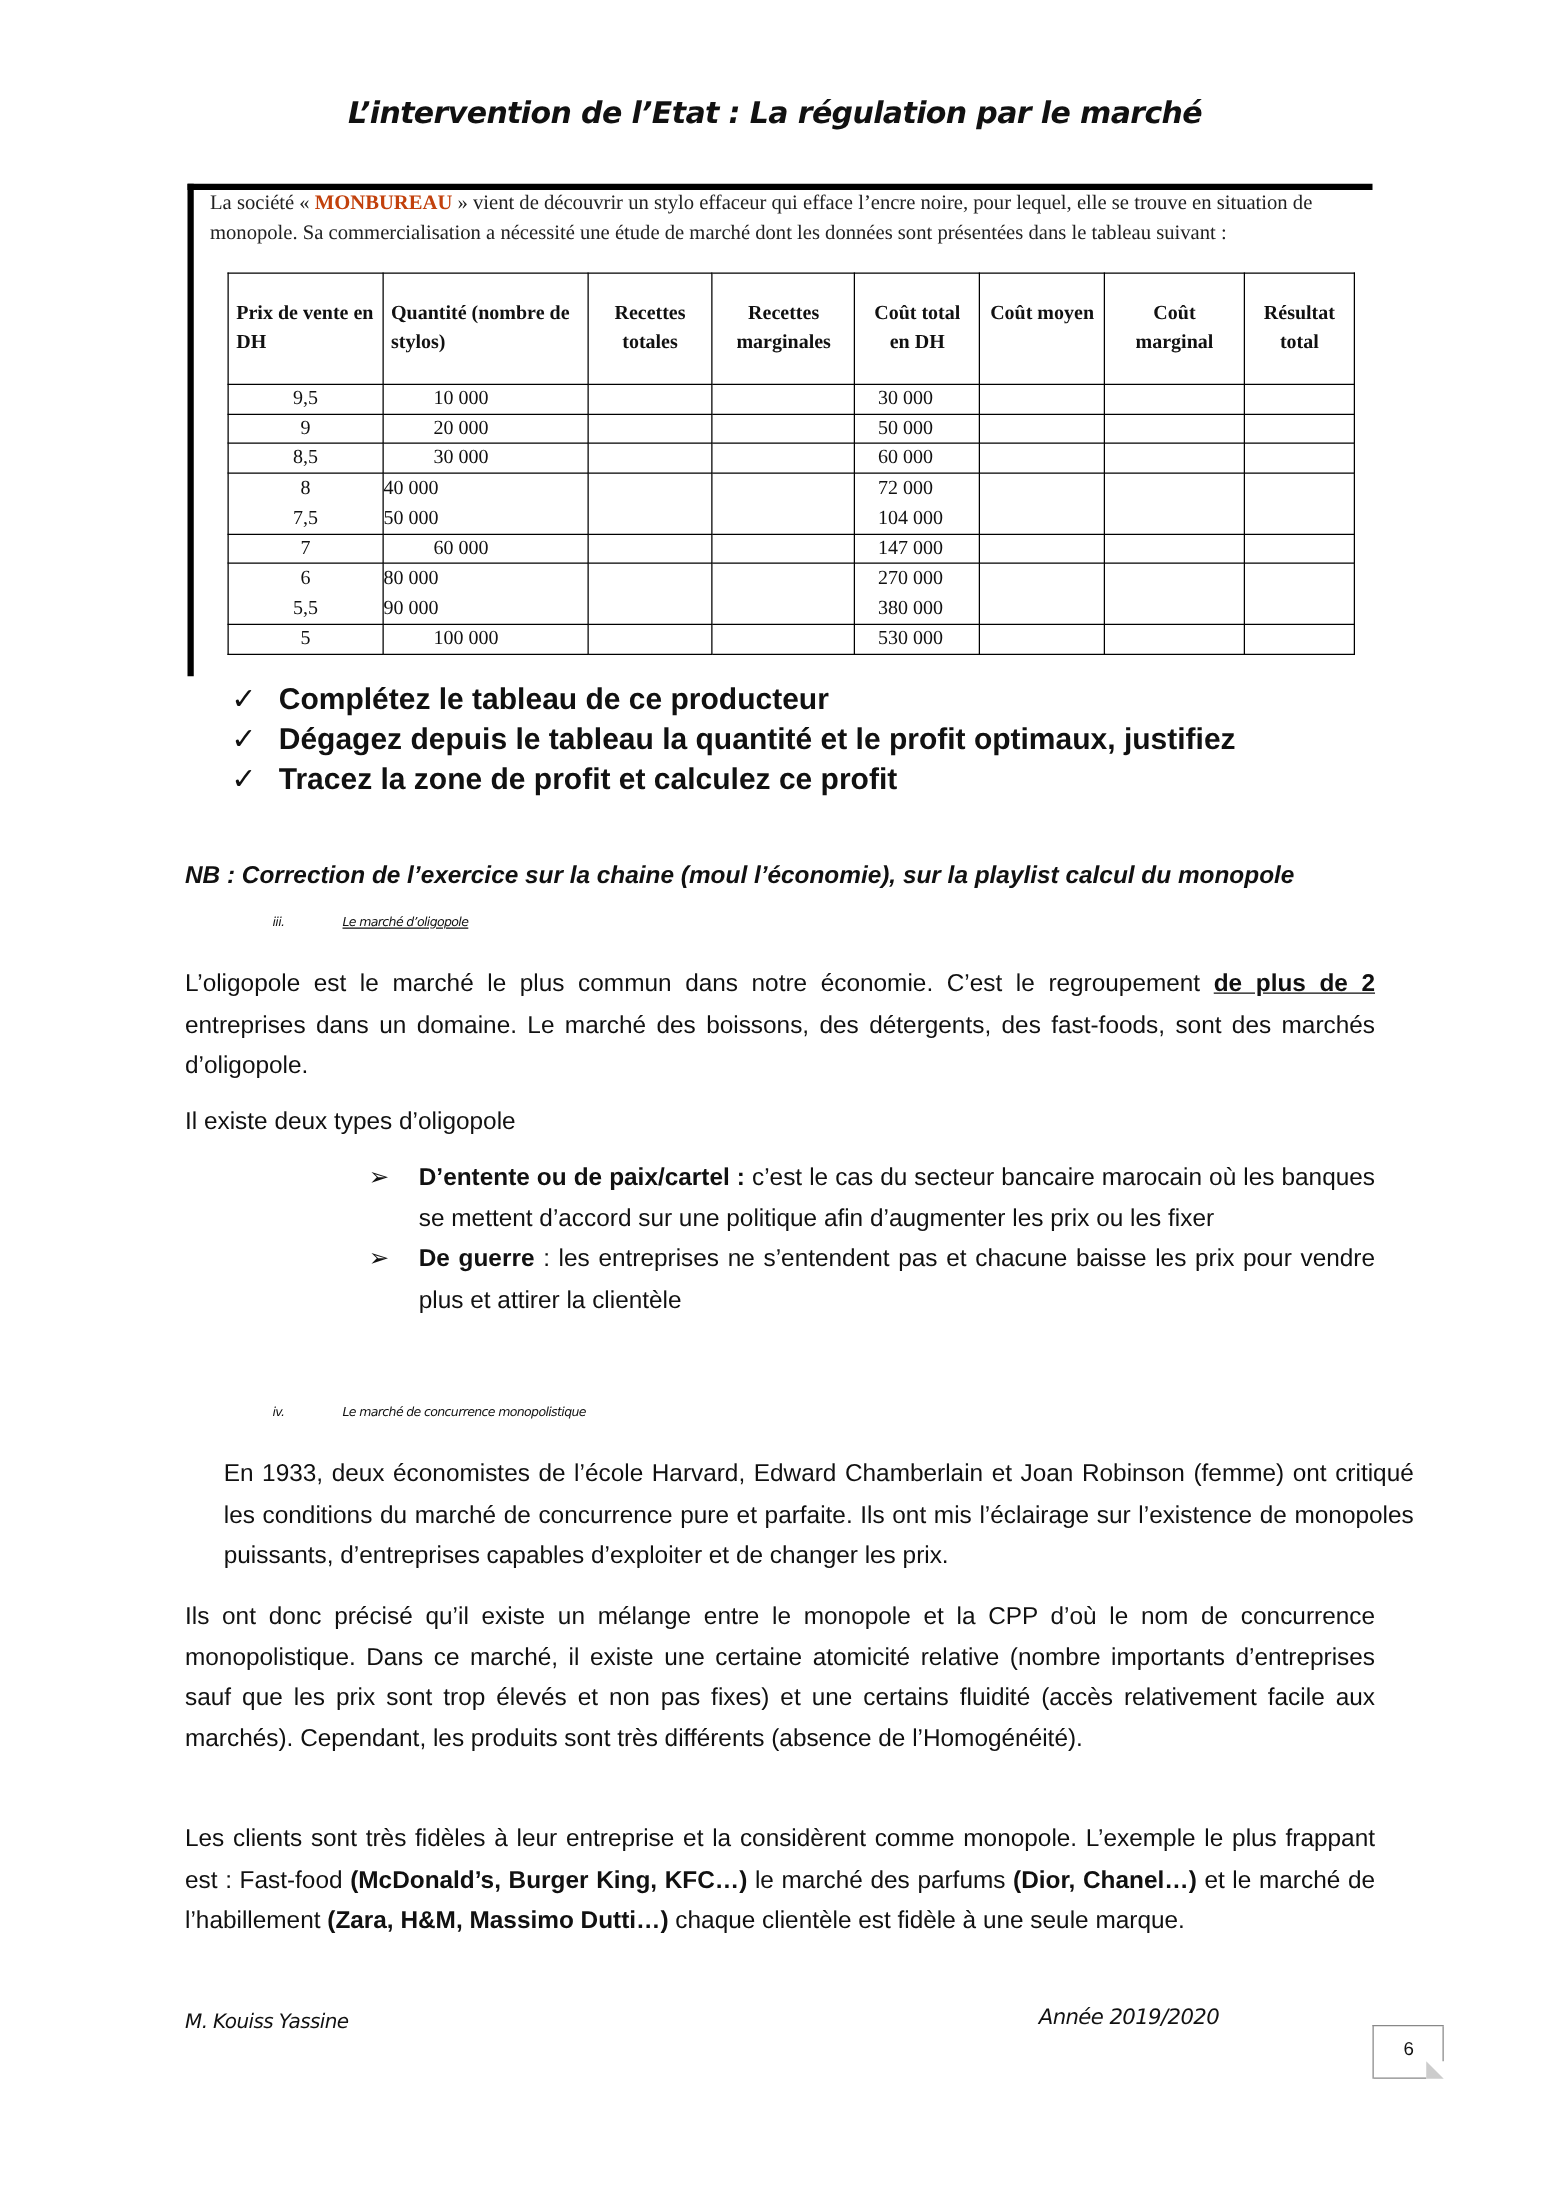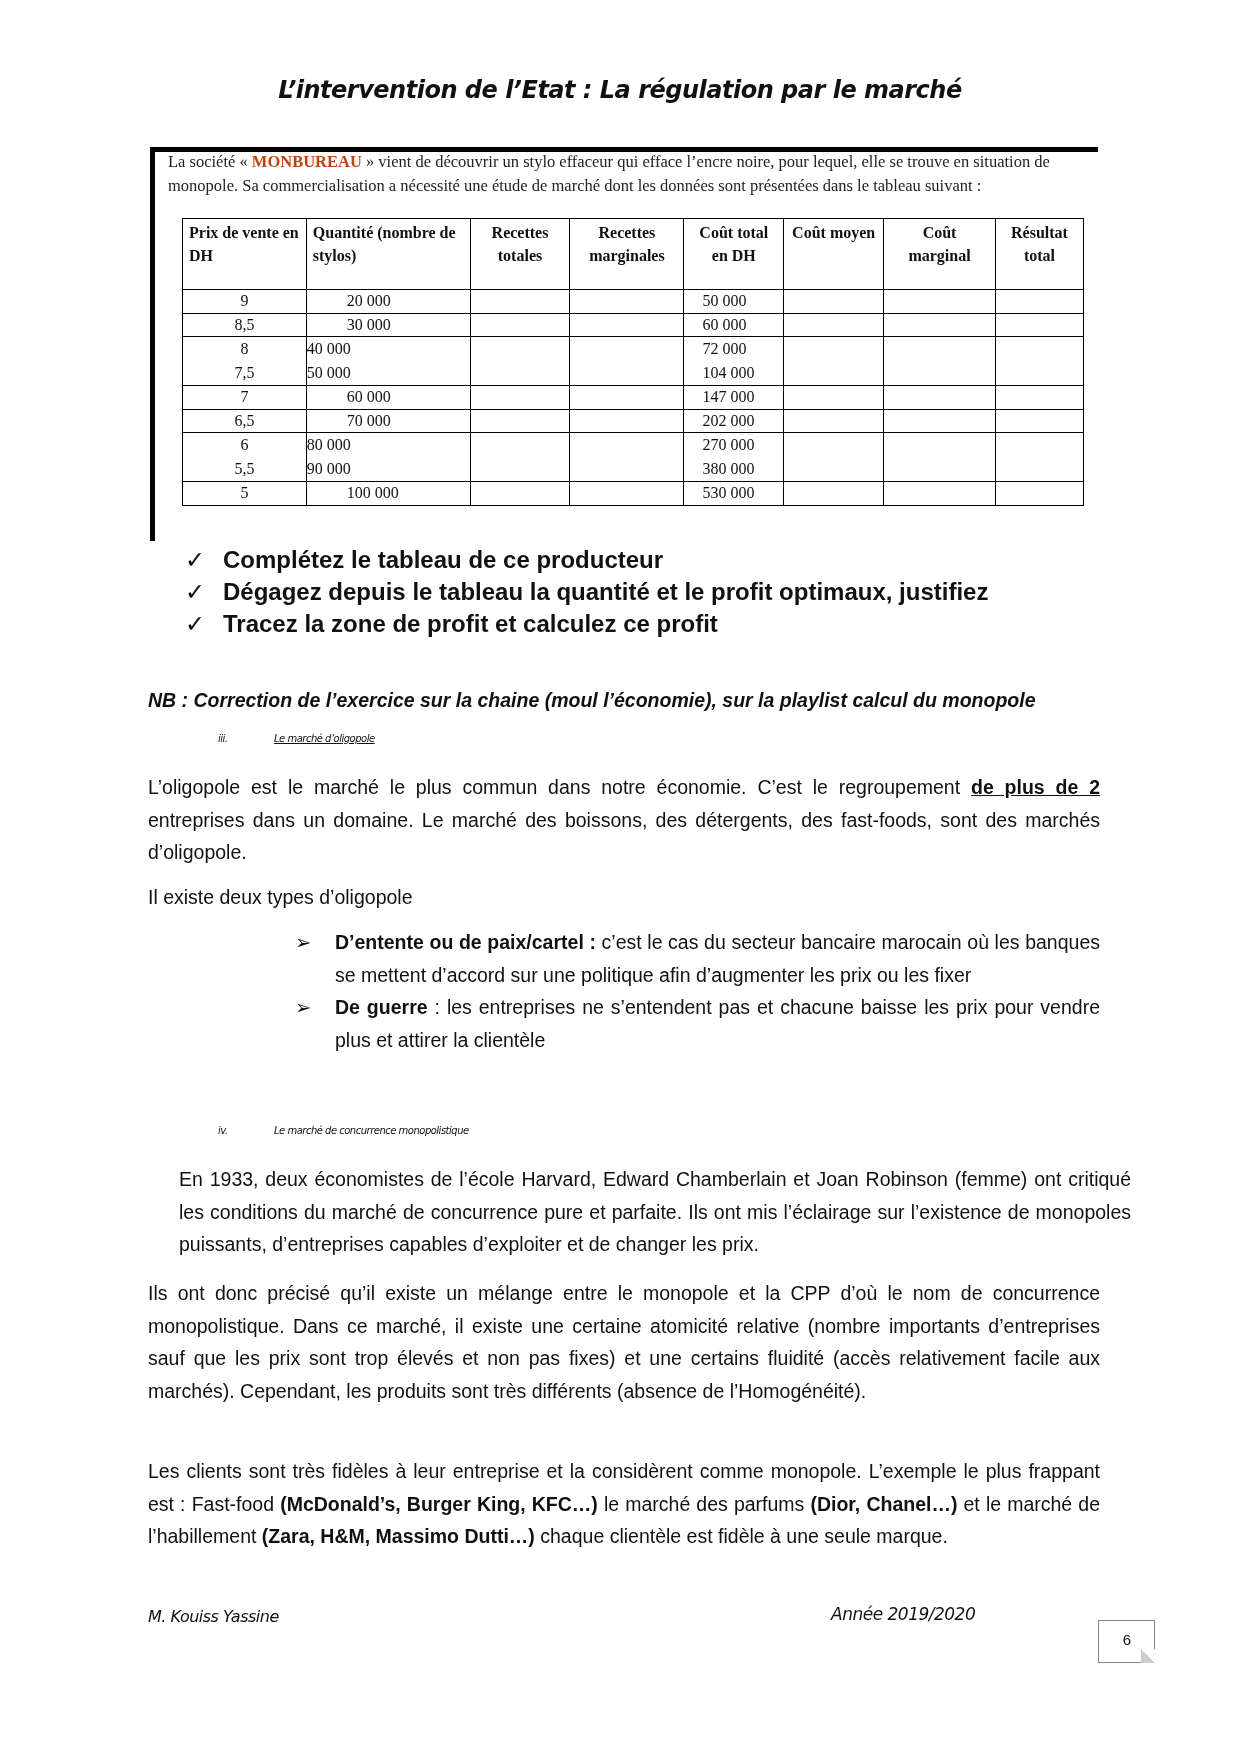--- a/index.html
+++ b/index.html
@@ -4,21 +4,21 @@
 <style>
   html, body { margin:0; padding:0; background:#ffffff; }
   body { width:1240px; height:1754px; position:relative; overflow:hidden; color:#111; font-family:"Liberation Sans", sans-serif; }
   .hand { font-family:"DejaVu Sans", sans-serif; font-style:italic; letter-spacing:-0.5px; }
   .title { position:absolute; top:76px; left:0; width:1240px; text-align:center; font-size:24px; font-weight:bold; }
   .frame { position:absolute; left:150px; top:147px; width:948px; height:394px; border-left:5px solid #000; border-top:5px solid #000; box-sizing:border-box; }
   .intro { position:absolute; left:168px; top:150px; width:920px; font-family:"Liberation Serif", serif; font-size:16.5px; line-height:24px; color:#222; }
   .intro b { color:#c2410c; }
   table.data { position:absolute; left:182px; top:218px; width:902px; border-collapse:collapse; font-family:"Liberation Serif", serif; font-size:16px; }
   table.data th, table.data td { border:1.5px solid #000; padding:0 6px; }
-  table.data th { font-weight:bold; vertical-align:top; text-align:center; line-height:23px; height:68px; padding-top:2px;font-family:Liberation Serif, serif; }
+  table.data th { font-weight:bold; vertical-align:top; text-align:center; line-height:23px; height:68px; padding-top:20px;font-family:Liberation Serif, serif; }
   table.data th.left { text-align:left; }
   table.data td { text-align:center; height:22.5px; line-height:22px; }
   table.data td.l { text-align:left; padding-left:40px; }
   table.data td.stack { padding:0; }
   table.data td.stack div { height:24px; line-height:24px; }
   .checks { position:absolute; left:185px; top:544px; font-size:24px; font-weight:bold; line-height:32px; }
   .checks .ck { display:inline-block; width:38px; font-weight:normal; }
   .para { position:absolute; left:148px; width:952px; font-size:19.5px; line-height:32.5px; text-align:justify; }
   .nb { font-weight:bold;font-style:italic; }
   .sect { position:absolute; font-size:10px; }
@@ -60,20 +60,30 @@
       <th>Recettes totales</th>
       <th>Recettes marginales</th>
       <th>Coût total en DH</th>
       <th>Coût moyen</th>
       <th>Coût marginal</th>
       <th>Résultat total</th>
     </tr>
   </thead>
   <tbody>
     <tr>
+      <td>9,5</td>
+      <td class="l">10 000</td>
+      <td></td>
+        <td></td>
+      <td class="l" style="padding-left:18px">30 000</td>
+      <td></td>
+        <td></td>
+        <td></td>
+    </tr>
+    <tr>
       <td>9</td>
       <td class="l">20 000</td>
       <td></td>
         <td></td>
       <td class="l" style="padding-left:18px">50 000</td>
       <td></td>
         <td></td>
         <td></td>
     </tr>
     <tr>
@@ -104,30 +114,20 @@
       <td></td>
         <td></td>
         <td></td>
     </tr>
     <tr>
       <td>7</td>
       <td class="l">60 000</td>
       <td></td>
         <td></td>
       <td class="l" style="padding-left:18px">147 000</td>
-      <td></td>
-        <td></td>
-        <td></td>
-    </tr>
-    <tr>
-      <td>6,5</td>
-      <td class="l">70 000</td>
-      <td></td>
-        <td></td>
-      <td class="l" style="padding-left:18px">202 000</td>
       <td></td>
         <td></td>
         <td></td>
     </tr>
     <tr>
       <td class="stack">
           <div>6</div>
           <div>5,5</div>
         </td>
       <td class="stack l">

